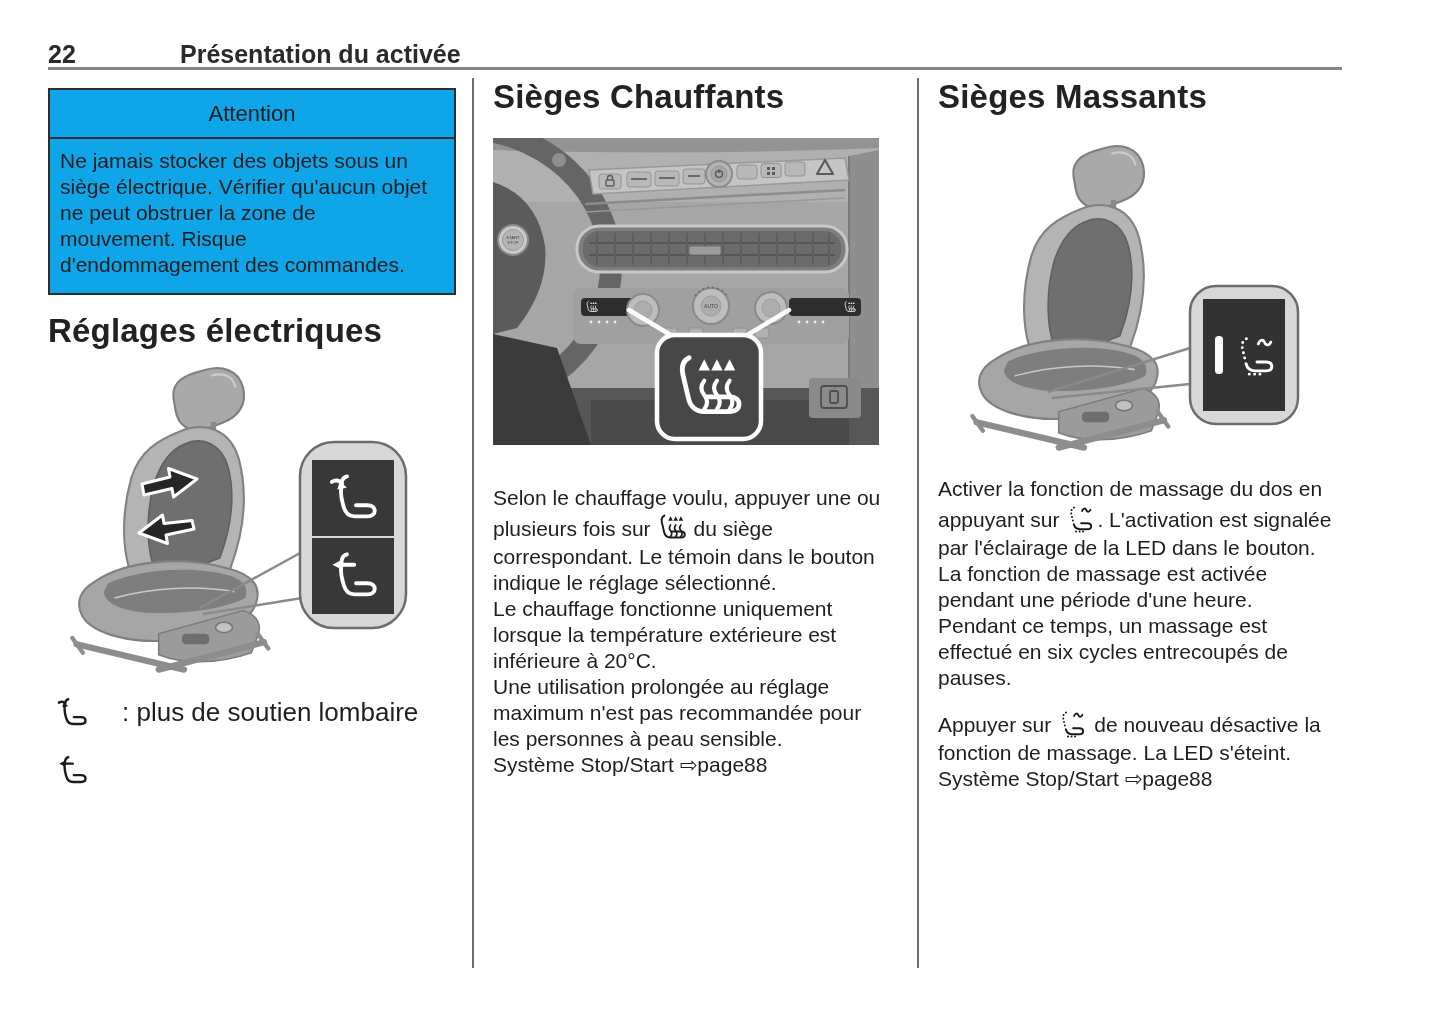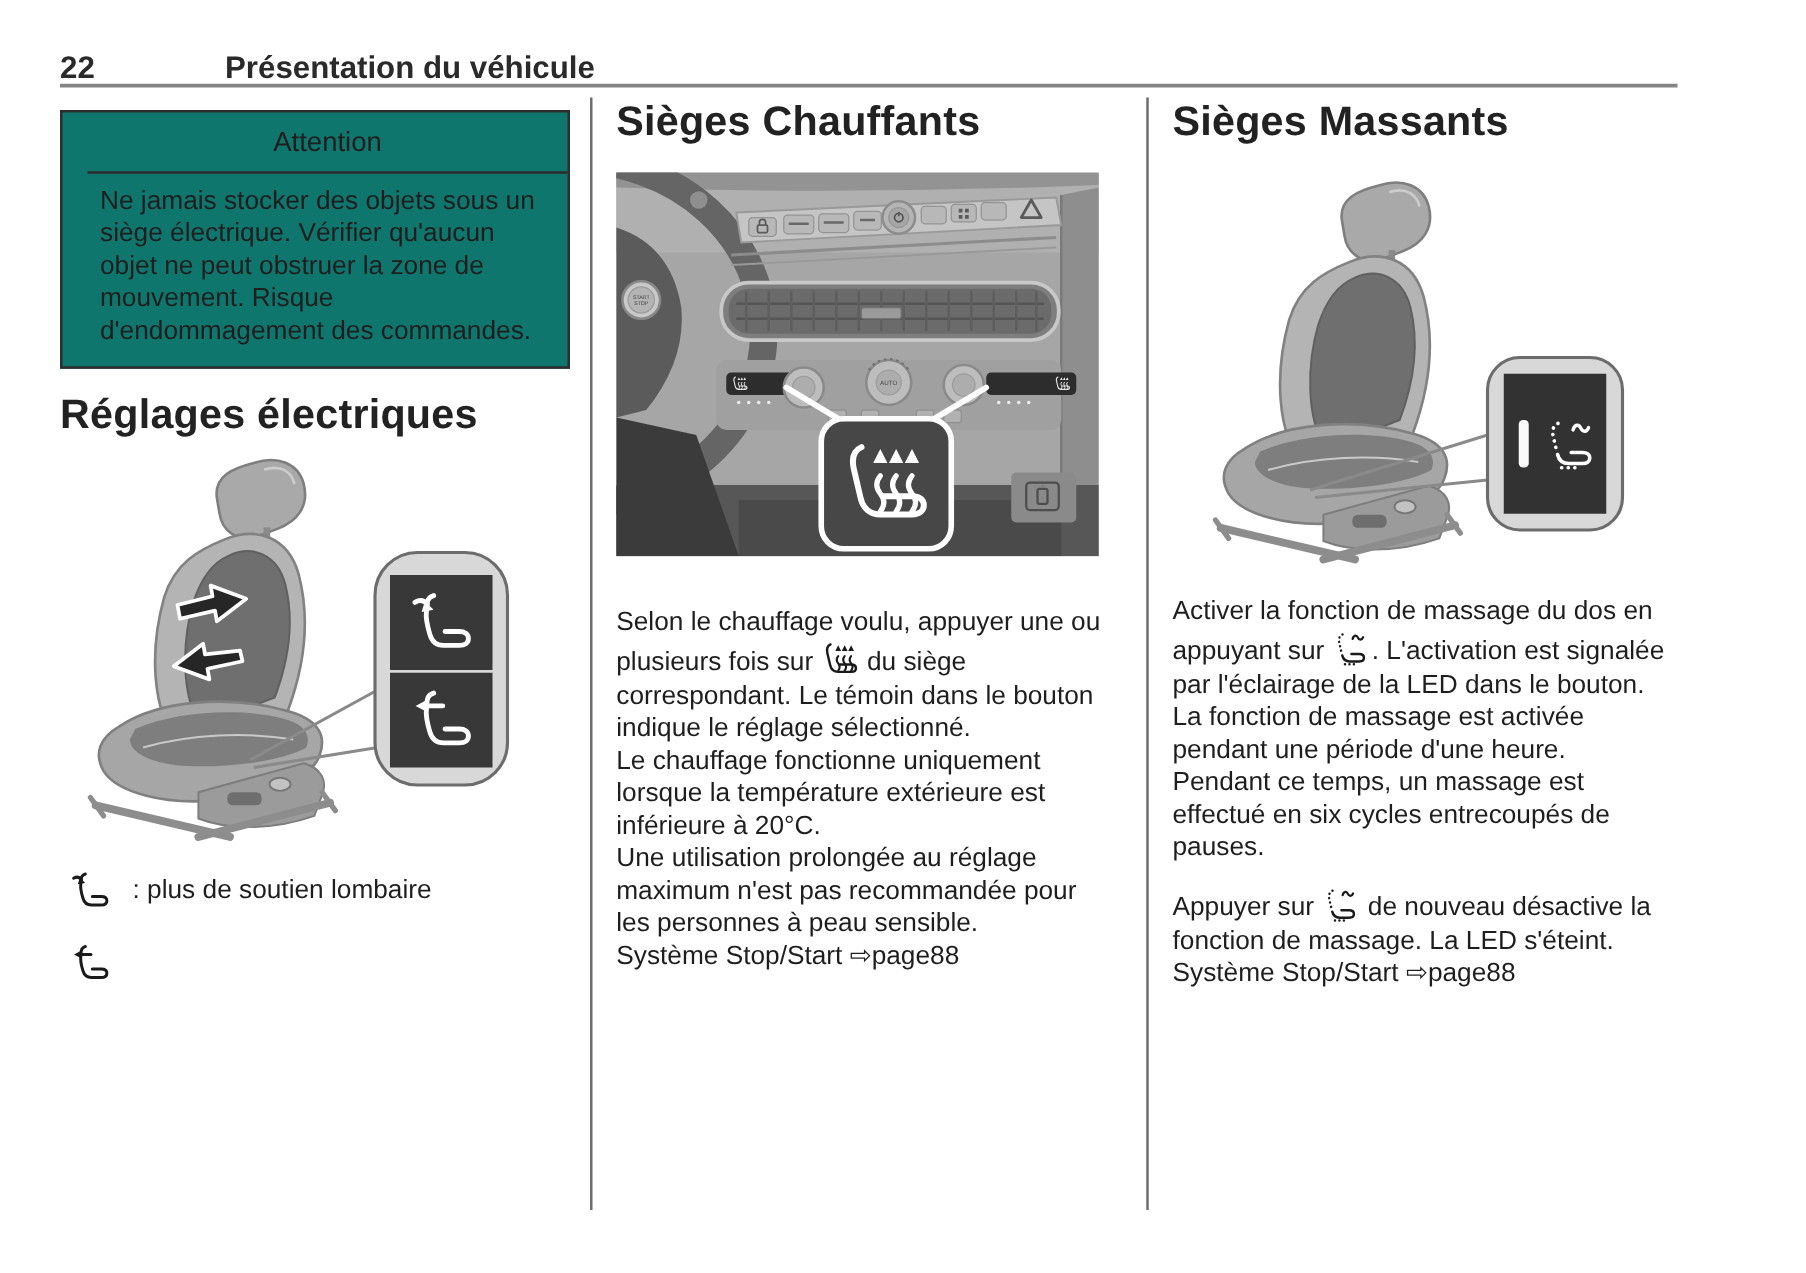--- a/index.html
+++ b/index.html
@@ -22,39 +22,39 @@
   .col{position:absolute;top:78px;}
   .col1{left:48px;width:408px;}
   .col2{left:493px;width:394px;}
   .col3{left:938px;width:396px;}
 
   h2.section-heading{margin:0;font-size:33px;font-weight:700;color:#222;letter-spacing:.2px;}
 
   p.body-text,div.body-text{margin:0;font-size:21px;line-height:26px;color:#1e1e1e;}
 
   
-  .attention{margin-top:10px;border:2px solid #2d2d2d;background:#0f766e;padding-left:20px;}
+  .attention{margin-top:10px;border:2px solid #2d2d2d;background:#0ea5e9;}
   .attention-title{text-align:center;font-size:22px;padding:11px 0 10px;border-bottom:2px solid #2d2d2d;color:#1e1e1e;}
   .attention-body{padding:9px 26px 15px 10px;}
 
   .col1 h2.section-heading{margin-top:17px;}
 
   .illus{position:relative;}
   .illus-left{margin-top:6px;width:392px;height:322px;}
   .photo{margin-top:22px;width:386px;height:307px;}
   .illus-right{margin-top:20px;width:392px;height:330px;}
 
   .press-line{margin:8px 0 0;font-size:21px;line-height:40px;white-space:nowrap;}
   .inline-icon{width:31px;height:33px;vertical-align:-8px;margin:0 6px;color:#1a1a1a;}
   .inline-icon.tight-right{margin-right:1px;}
 
   .legend-row{display:flex;align-items:center;margin-top:15px;padding-left:6px;}
   .legend-row + .legend-row{margin-top:20px;}
   .legend-icon{width:36px;height:38px;flex:0 0 auto;color:#1a1a1a;}
-  .legend-text{font-size:21px;margin-left:16px;}
+  .legend-text{font-size:26px;margin-left:32px;}
 
   .col2 .textblock{margin-top:40px;}
   .col3 .textblock{margin-top:10px;}
   .textblock p{margin:0;}
   .textblock p.gap-before{margin-top:16px;}
 
   .defs-holder{position:absolute;width:0;height:0;overflow:hidden;}
 </style>
 </head>
 <body>
@@ -110,21 +110,21 @@
       <ellipse cx="158" cy="252" rx="8" ry="5" fill="#c2c2c2" stroke="#777777" stroke-width="1.5"></ellipse>
       <path d="M18 268 L120 292 M96 292 L196 266" stroke="#8d8d8d" stroke-width="6" stroke-linecap="round"></path>
       <path d="M14 262 L24 276 M190 258 L200 272" stroke="#8d8d8d" stroke-width="4" stroke-linecap="round"></path>
     </symbol>
   </defs>
 </svg>
 
 <div class="page">
 
   <div class="page-number">22</div>
-  <div class="page-title">Présentation du véhicule</div>
+  <div class="page-title">Présentation du activée</div>
   <div class="header-rule"></div>
 
   <div class="vrule vrule1"></div>
   <div class="vrule vrule2"></div>
 
   <section class="col col1">
 
     <div class="attention">
       <div class="attention-title">Attention</div>
       <div class="attention-body body-text">Ne jamais stocker des objets sous un siège électrique. Vérifier qu'aucun objet ne peut obstruer la zone de mouvement. Risque d'endommagement des commandes.</div>

